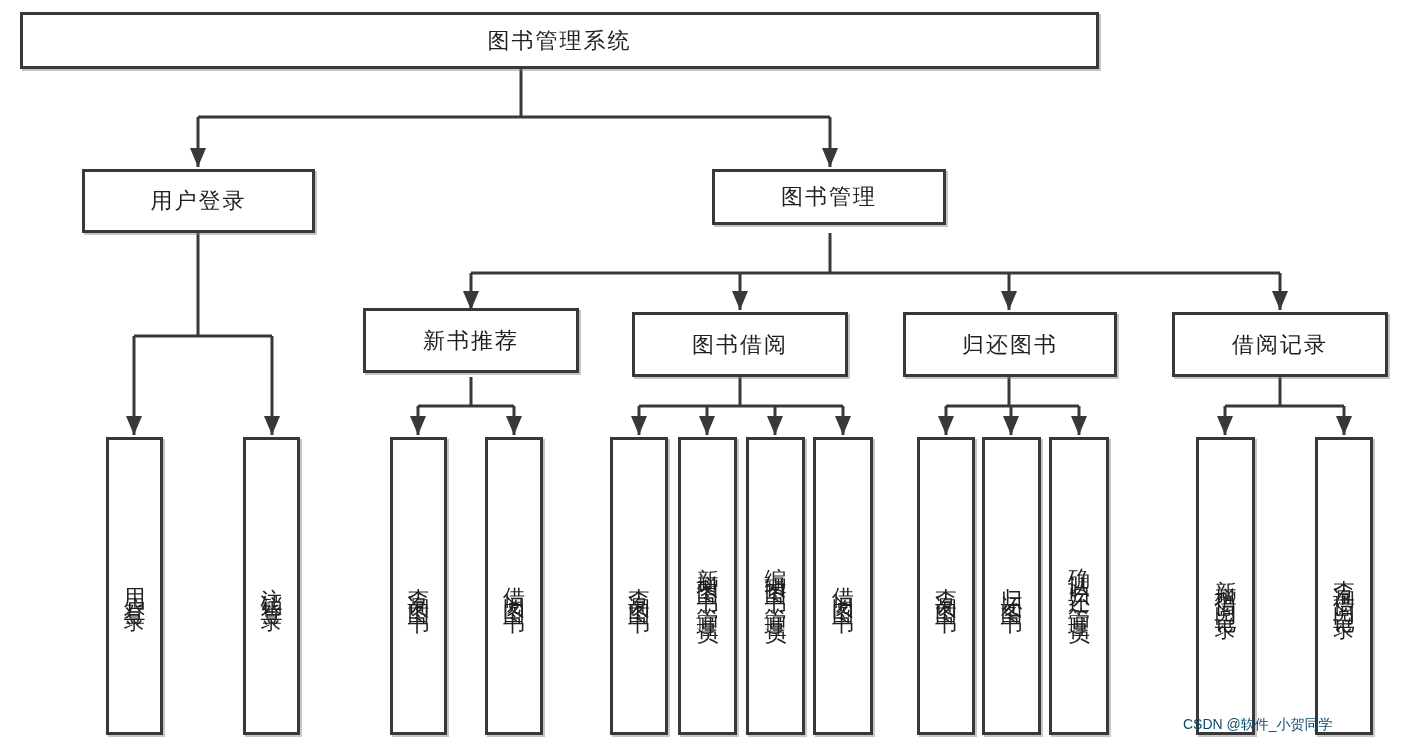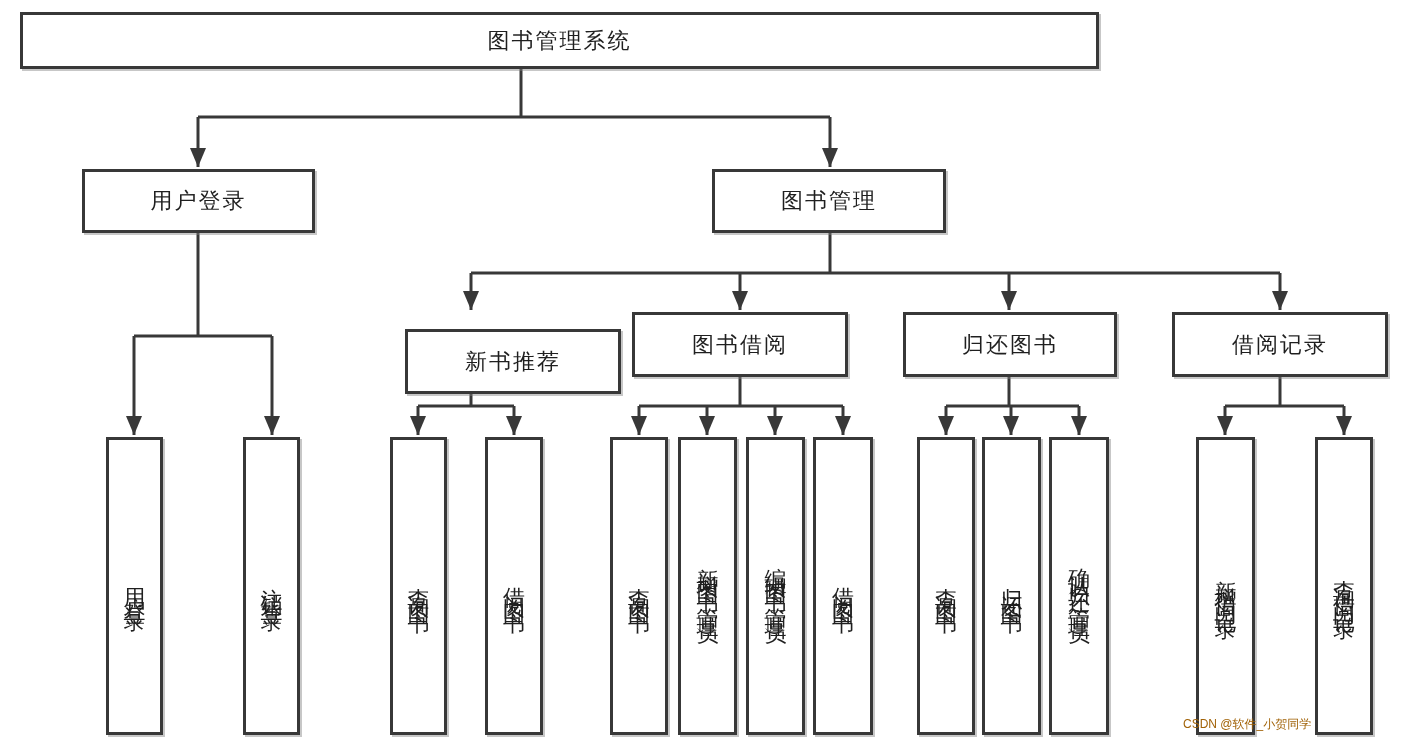--- a/index.html
+++ b/index.html
@@ -45,22 +45,22 @@
     text-orientation: mixed;
     font-size: 22px;
     line-height: 1.1;
     letter-spacing: 8px;
     white-space: nowrap;
   }
   .watermark {
     position: absolute;
     left: 1183px;
     top: 716px;
-    font-size: 12px;
-    color: #a16207;
+    font-size: 14px;
+    color: #0c4a6e;
     white-space: nowrap;
     z-index: 5;
   }
 </style>
 </head>
 <body>
 
 <div class="canvas">
 
   <svg class="edges" width="1405" height="747" viewBox="0 0 1405 747" xmlns="http://www.w3.org/2000/svg">
@@ -109,23 +109,23 @@
       <path d="M1280,377 V406"></path>
       <path d="M1225,406 H1344"></path>
       <path d="M1225,406 V435" marker-end="url(#arrow)"></path>
       <path d="M1344,406 V435" marker-end="url(#arrow)"></path>
     </g>
   </svg>
 
   <div class="node hnode" style="left:20px; top:12px; width:1079px; height:57px;">图书管理系统</div>
 
   <div class="node hnode" style="left:82px; top:169px; width:233px; height:64px;">用户登录</div>
-  <div class="node hnode" style="left:712px; top:169px; width:234px; height:64px;">图书管理</div>
+  <div class="node hnode" style="left:712px; top:169px; width:234px; height:56px;">图书管理</div>
 
-  <div class="node hnode" style="left:363px; top:329px; width:216px; height:65px;margin-left:42px;">新书推荐</div>
+  <div class="node hnode" style="left:363px; top:308px; width:216px; height:65px;">新书推荐</div>
   <div class="node hnode" style="left:632px; top:312px; width:216px; height:65px;">图书借阅</div>
   <div class="node hnode" style="left:903px; top:312px; width:214px; height:65px;">归还图书</div>
   <div class="node hnode" style="left:1172px; top:312px; width:216px; height:65px;">借阅记录</div>
 
   <div class="node vnode" style="left:106px; top:437px; width:57px; height:298px;">
     <span class="vtext">用户登录</span>
   </div>
   <div class="node vnode" style="left:243px; top:437px; width:57px; height:298px;">
     <span class="vtext">注销登录</span>
   </div>

